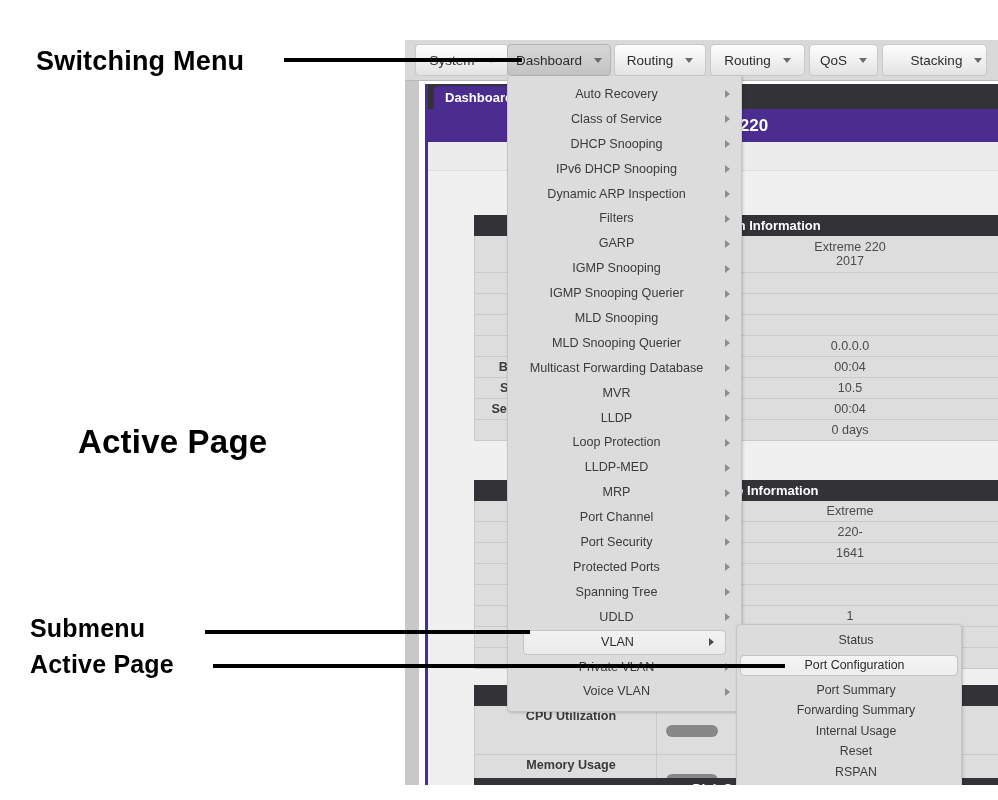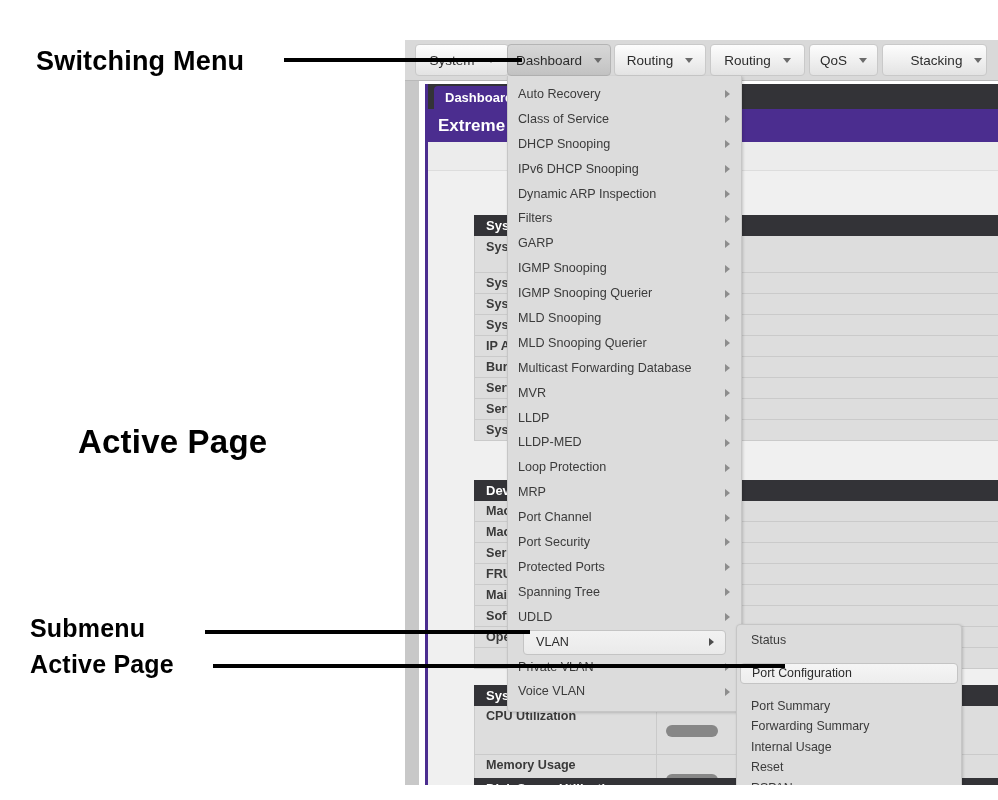--- a/index.html
+++ b/index.html
@@ -9,20 +9,21 @@
     height: 800px;
     background: #ffffff;
     font-family: "Liberation Sans", sans-serif;
     overflow: hidden;
   }
   #root {
     position: relative;
     width: 998px;
     height: 772px;
     background: #ffffff;
+    text-align: center;
   }
 
   
   .anno-label {
     position: absolute;
     font-family: "Liberation Sans", sans-serif;
     font-weight: bold;
     color: #000000;
     white-space: nowrap;
     letter-spacing: 0.2px;
@@ -167,21 +168,21 @@
     padding-left: 14px;
     font-size: 12.4px;
     color: #3b3b3b;
     white-space: nowrap;
     cursor: default;
   }
   .smi.selected {
     background: linear-gradient(to bottom, #f5f5f5 0%, #ededed 100%);
     border: 1px solid #c4c4c4;
     border-radius: 4px;
-    margin: 12px 3px;
+    margin: 4px 3px;
     padding-left: 11px;
     height: 19px;
     line-height: 19px;
     color: #2c2c2c;
   }
 
   
   #page {
     position: absolute;
     left: 23px; top: 44px;
@@ -485,24 +486,24 @@
       <div class="mi">
         <span>Multicast Forwarding Database</span>
         <span class="arrow"></span></div>
       <div class="mi">
         <span>MVR</span>
         <span class="arrow"></span></div>
       <div class="mi">
         <span>LLDP</span>
         <span class="arrow"></span></div>
       <div class="mi">
+        <span>Loop Protection</span>
+        <span class="arrow"></span></div>
+      <div class="mi">
         <span>LLDP-MED</span>
-        <span class="arrow"></span></div>
-      <div class="mi">
-        <span>Loop Protection</span>
         <span class="arrow"></span></div>
       <div class="mi">
         <span>MRP</span>
         <span class="arrow"></span></div>
       <div class="mi">
         <span>Port Channel</span>
         <span class="arrow"></span></div>
       <div class="mi">
         <span>Port Security</span>
         <span class="arrow"></span></div>

